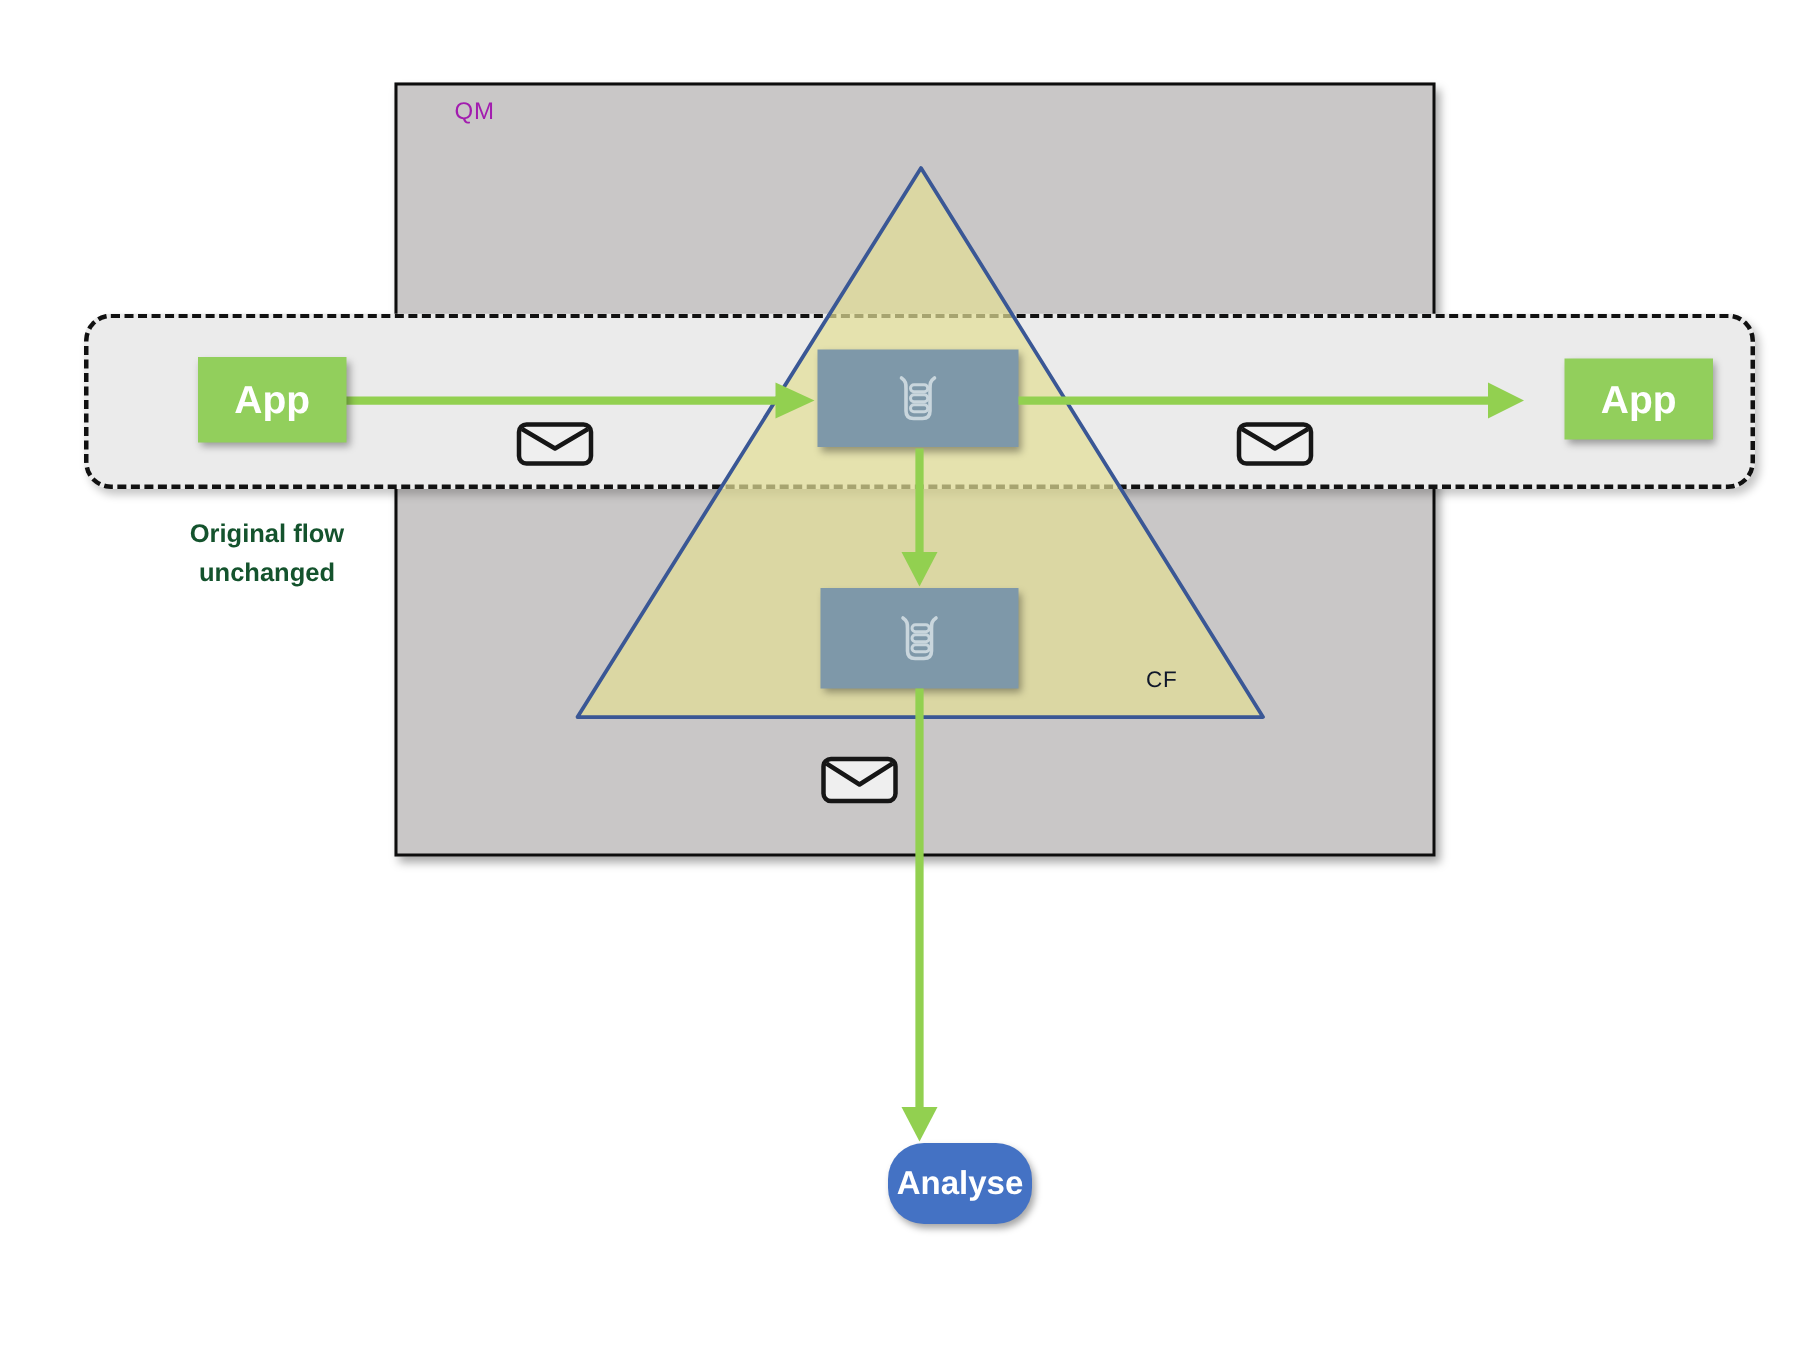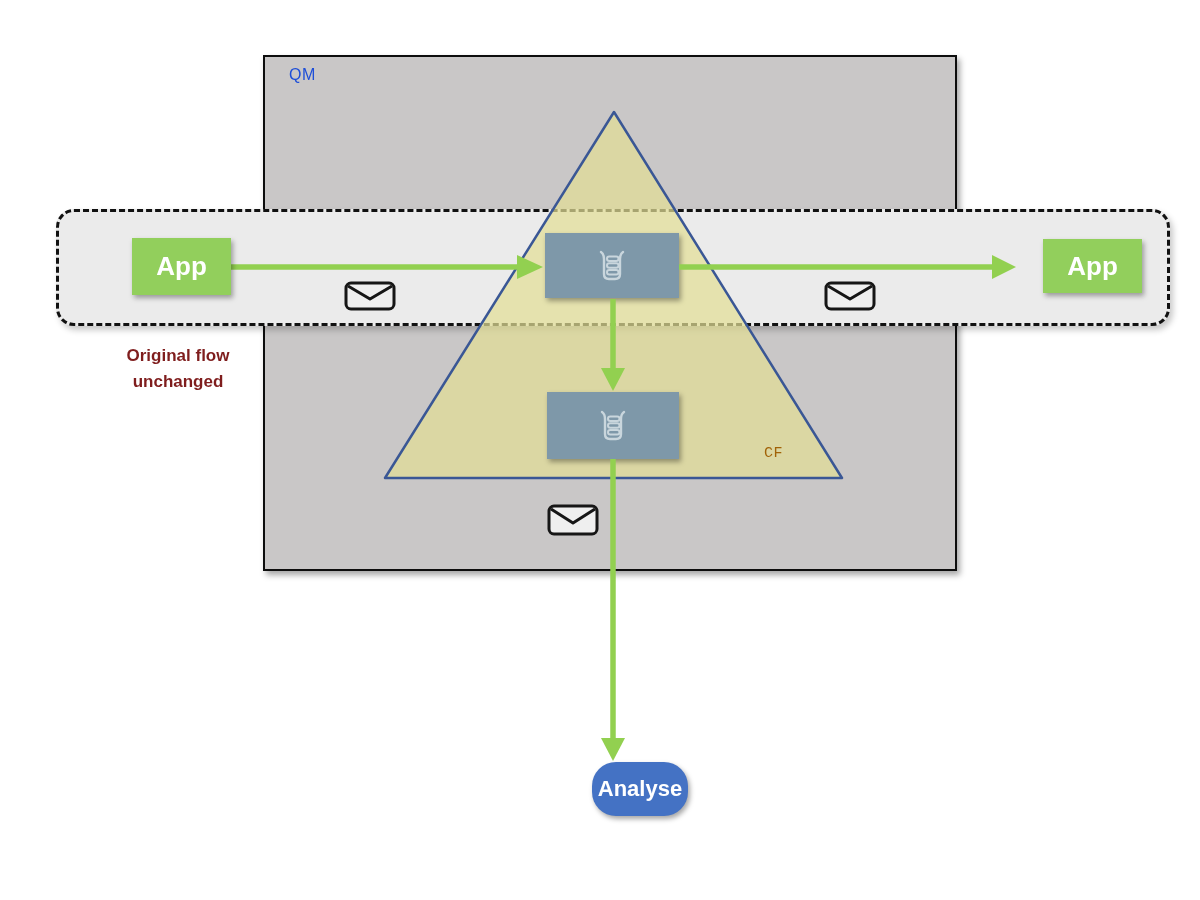--- a/index.html
+++ b/index.html
@@ -9,22 +9,22 @@
   }
   .abs{position:absolute;}
   
   #qm-box{
     left:263px;top:55px;width:694px;height:516px;
     border:2px solid #0d0d0d;
     box-shadow:3px 4px 6px rgba(0,0,0,0.35);
     z-index:1;box-sizing:border-box;
   }
   #qm-label{
-    position:absolute;left:24px;top:9px;
-    font-size:16px;color:#1d4ed8;letter-spacing:0.5px;
+    position:absolute;left:38px;top:9px;
+    font-size:16px;color:#a21caf;letter-spacing:0.5px;
   }
   
   #flow-band{
     left:56px;top:209px;width:1114px;height:117px;
     border:3px dashed #111111;border-radius:18px;
     box-shadow:3px 4px 6px rgba(0,0,0,0.22);
     z-index:2;box-sizing:border-box;
   }
   
   #triangle-layer{left:0;top:0;z-index:3;pointer-events:none;}
@@ -48,27 +48,27 @@
     color:#ffffff;font-weight:bold;
     box-shadow:2px 3px 5px rgba(0,0,0,0.35);
     z-index:6;
     margin-left:27px;
   }
   #app-left{left:105px;top:238px;width:99px;height:57px;font-size:26px;}
   #app-right{left:1016px;top:239px;width:99px;height:54px;font-size:26px;}
   #analyse-box{left:565px;top:762px;width:96px;height:54px;font-size:22px;}
   
   .note{
-    text-align:center;color:#7f1d1d;white-space:pre-line;z-index:7;
+    text-align:center;color:#14532d;white-space:pre-line;z-index:7;
     font-weight:600;
   }
   #note-original{left:88px;top:343px;width:180px;font-size:17px;line-height:26px;}
   #note-duplicate{left:350px;top:751px;width:205px;font-size:19px;line-height:26px;}
   #cf-label{
-    left:764px;top:445px;font-size:15px;color:#a16207;z-index:4;letter-spacing:0.5px;font-family:Liberation Mono, monospace;
+    left:764px;top:445px;font-size:15px;color:#0f172a;z-index:4;letter-spacing:0.5px;
   }
 </style>
 </head>
 <body>
 
 <div id="canvas">
 
   <div id="qm-box" class="abs" style="background: rgb(201, 199, 199);">
     <div id="qm-label">QM</div>
   </div>

